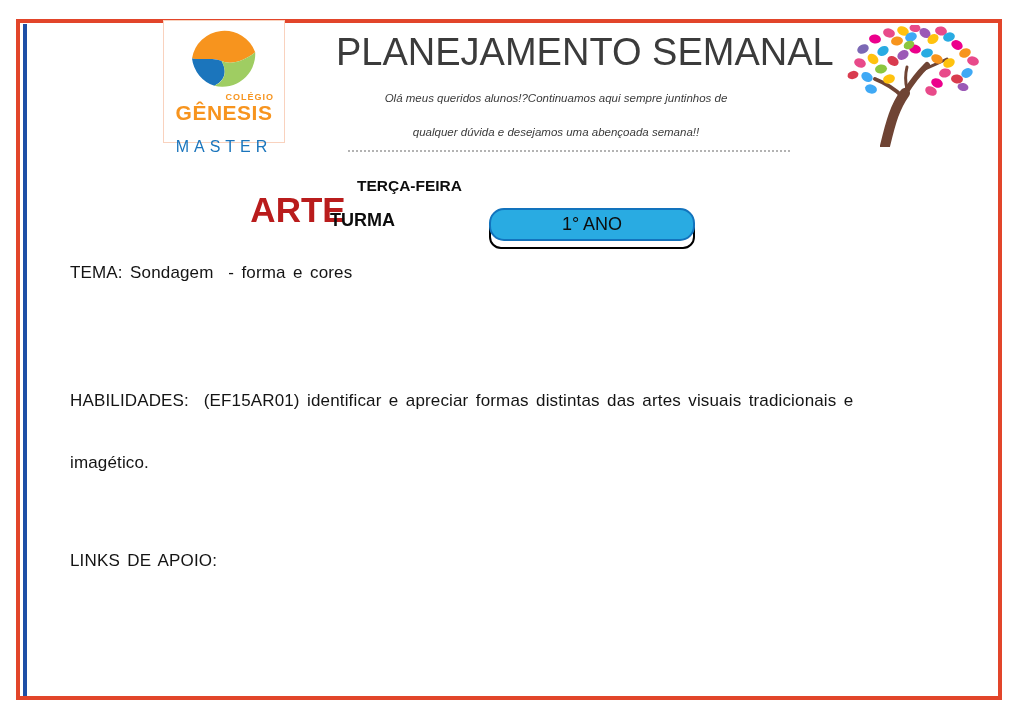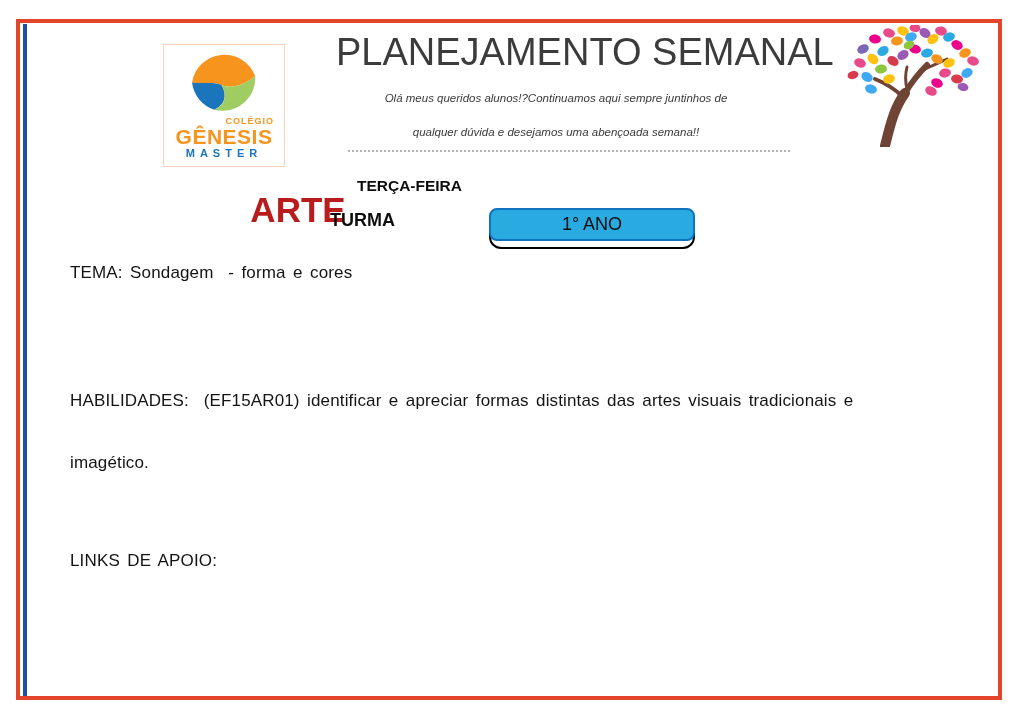--- a/index.html
+++ b/index.html
@@ -11,28 +11,28 @@
   .border-frame {
     position:absolute; left:16px; top:19px; width:986px; height:681px;
     border:4px solid #E2452A;
   }
   .left-blue-line {
     position:absolute; left:23px; top:24px; width:4px; height:672px;
     background:#1E4FA6;
   }
   
   .logo-box {
-    position:absolute; left:163px; top:44px; width:122px; height:123px;
+    position:absolute; left:163px; top:20px; width:122px; height:123px;
     border:1px solid #F9D2BE; background:#fff; text-align:center; padding-top:4px;
   }
   .logo-swirl { display:block; margin:0 auto; }
   .logo-text { margin-top:-8px; line-height:1; }
   .logo-line-top { display:block; text-align:right; padding-right:10px; color:#F7941E; font-weight:700; font-size:9px; letter-spacing:1px; }
   .logo-line-main { display:block; color:#F7941E; font-weight:700; font-size:21px; letter-spacing:0.5px; }
-  .logo-line-sub { display:block; color:#1B75BC; font-weight:700; font-size:11px; letter-spacing:5px; margin-top:1px; }
+  .logo-line-sub { display:block; color:#1B75BC; font-weight:400; font-size:16px; letter-spacing:5px; margin-top:16px; }
   .title {
     position:absolute; left:336px; top:31px; width:440px; text-align:center;
     font-size:38px; font-weight:400; color:#3B3B3B; letter-spacing:0px; white-space:nowrap;
   }
   .subtitle {
     position:absolute; left:336px; top:90px; width:440px; text-align:center;
     font-size:11.5px; line-height:17px; color:#3A3A3A;font-style:italic;
   }
   .dotted-sep {
     position:absolute; left:348px; top:150px; width:442px; height:0;
@@ -52,21 +52,21 @@
     position:absolute; left:330px; top:210px; width:132px; text-align:left;
     font-size:18px; font-weight:700; color:#0D0D0D;
   }
   .date-field {
     position:absolute; left:489px; top:170px; width:206px; height:31px;
     background:#fff; border:2px solid #000; border-radius:12px;
     font-size:17px; line-height:27px; padding-left:23px; color:#111;margin-top:48px;
   }
   .class-field {
     position:absolute; left:489px; top:208px; width:206px; height:33px;
-    background:#29ABE2; border:2px solid #1273BD; border-radius:8px;
+    background:#29ABE2; border:2px solid #1273BD; border-radius:15px;
     font-size:18px; line-height:29px; text-align:center; color:#0D0D0D;
   }
   
   .section {
     position:absolute; left:70px; width:910px;
     font-size:17px; line-height:31px; color:#141414;
     word-spacing:2.5px; letter-spacing:0.15px; white-space:pre-wrap;
   }
   .lbl { font-weight:400; }
   .sec-tema { top:257px; }

